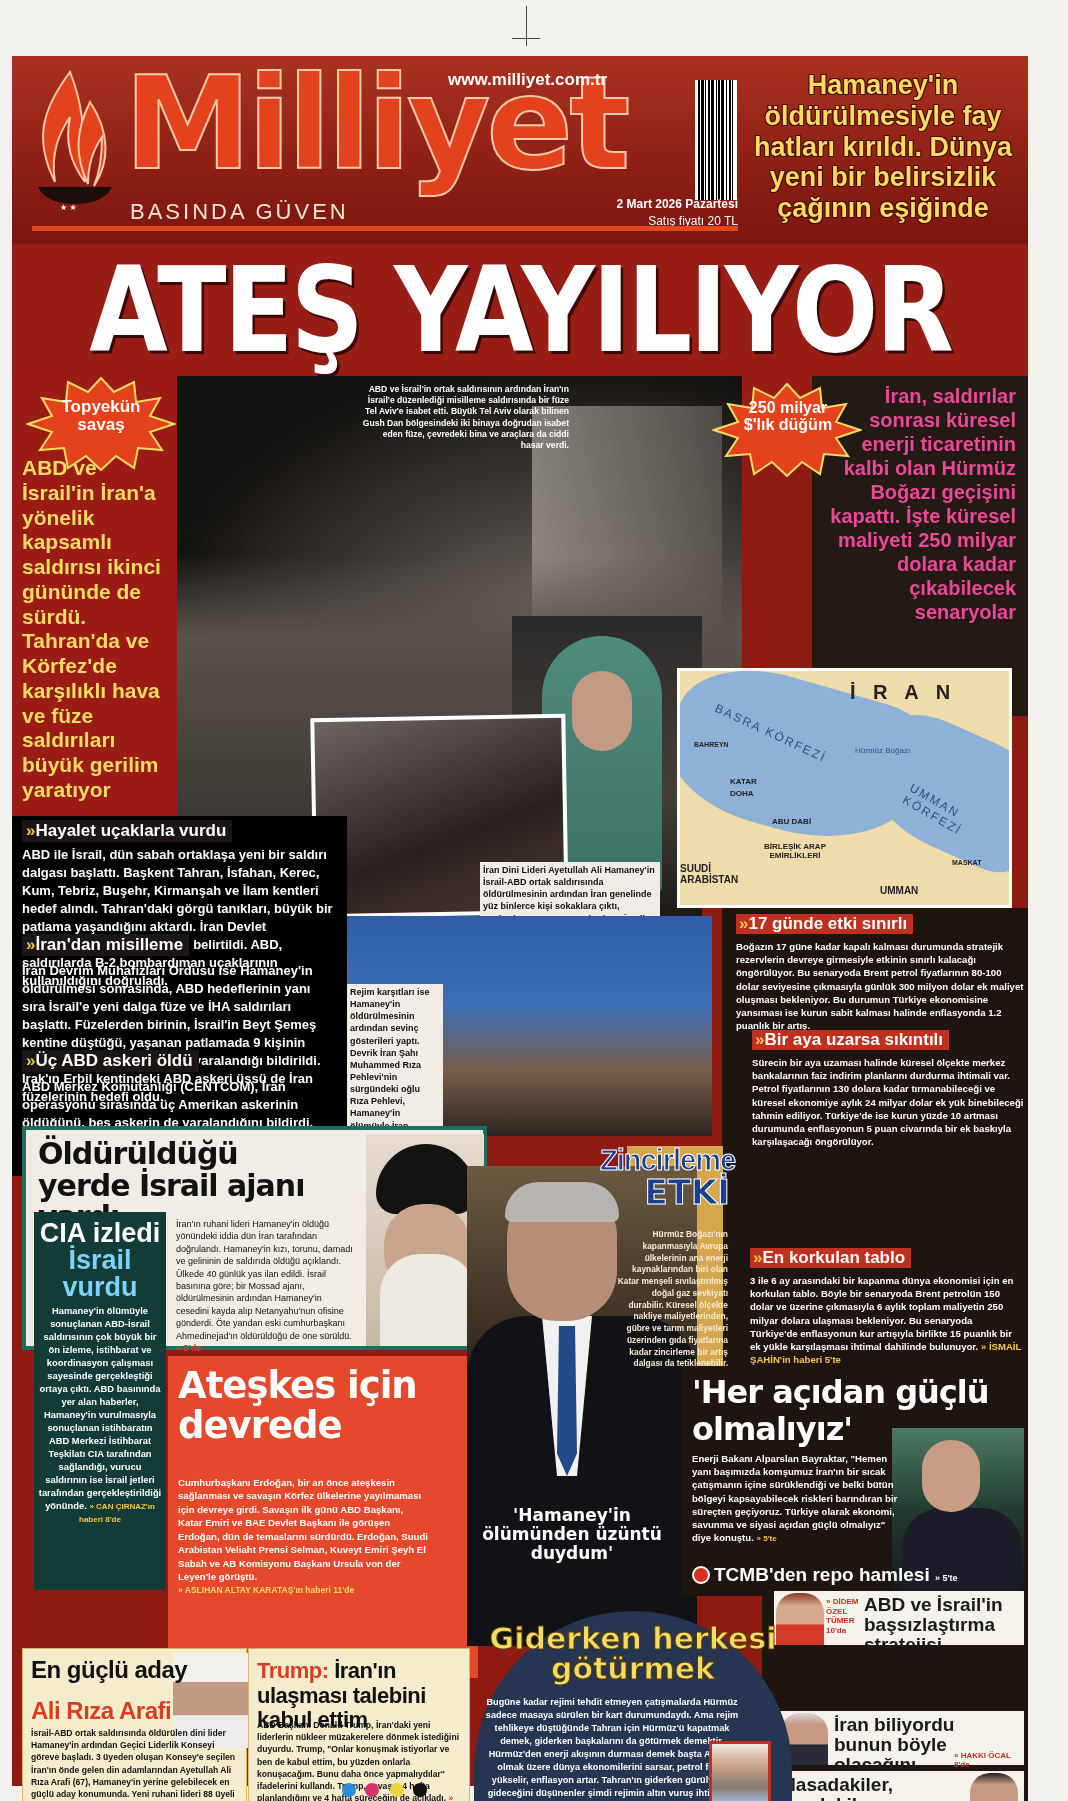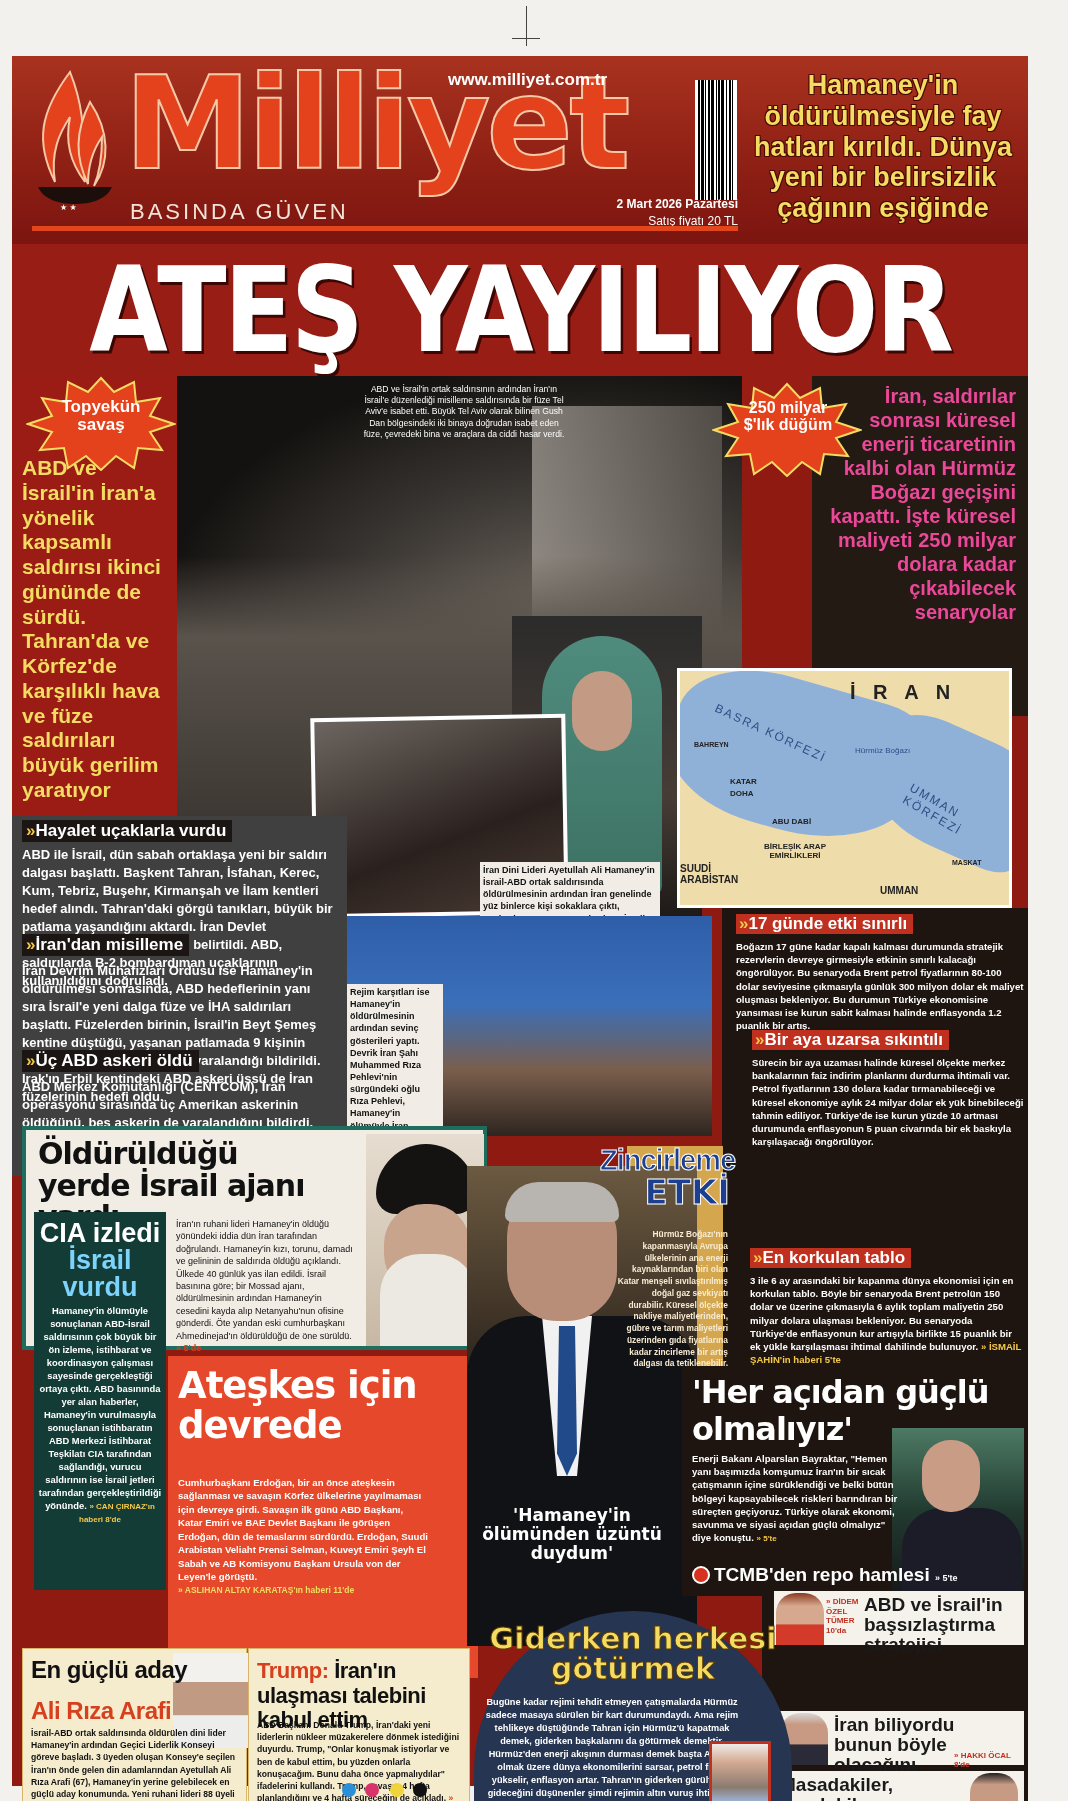--- a/index.html
+++ b/index.html
@@ -32,40 +32,40 @@
   
   .lead-left { position:absolute; left:0; top:320px; width:165px; height:440px; background:#9a1c14; }
   .badge-star { position:absolute; width:150px; height:95px; }
   .lead-left-text { position:absolute; left:10px; top:80px; width:150px; color:#f4dc63; font-weight:bold; font-size:21px; line-height:1.18; }
 
   .photo-main { position:absolute; left:165px; top:320px; width:565px; height:450px;
     background: radial-gradient(ellipse at 70% 60%, #7a7268 0%, #3e3a36 40%, #141210 75%); }
   .photo-main .rubble { position:absolute; left:0; bottom:0; width:100%; height:60%;
     background: linear-gradient(180deg, rgba(0,0,0,0) 0%, #5a534c 30%, #3c3732 100%); }
   .photo-main .building { position:absolute; right:20px; top:30px; width:190px; height:230px; background: linear-gradient(90deg,#9a948d,#5e5852); opacity:.8; }
-  .photo-caption-top { position:absolute; left:182px; top:8px; width:210px; color:#fff; font-size:8.6px; font-weight:normal; text-align:center; line-height:1.3; }
+  .photo-caption-top { position:absolute; left:182px; top:8px; width:210px; color:#fff; font-size:8.6px; font-weight:bold; text-align:right; line-height:1.3; }
 
   .lead-right { position:absolute; left:800px; top:320px; width:216px; height:340px; background:#231a14; }
   .lead-right-text { position:absolute; left:0; top:8px; width:204px; color:#ec4899; font-weight:bold; font-size:20px; line-height:1.2; text-align:right; }
 
   
   .map { position:absolute; left:665px; top:612px; width:335px; height:240px; background:#efdcab; border:3px solid #fff; overflow:hidden; }
   .map .sea { position:absolute; background:#8fb1d8; }
   .map-label { position:absolute; font-weight:bold; color:#222; }
 
   
   .crowd1 { position:absolute; left:300px; top:660px; width:255px; height:200px; background: linear-gradient(160deg,#6d6560,#2a211e 60%,#4a3b33); border:4px solid #fff; transform: rotate(-1deg); }
   .woman-photo { position:absolute; left:500px; top:560px; width:190px; height:300px; background: linear-gradient(180deg,#2b2b2b,#473d36 60%,#1e1a18); }
   .woman-photo .scarf { position:absolute; left:30px; top:20px; width:120px; height:260px; border-radius:60px 60px 10px 10px; background:linear-gradient(180deg,#4f8c7e,#3c7163); }
   .woman-photo .face { position:absolute; left:60px; top:55px; width:60px; height:80px; border-radius:30px; background:#c39a84; }
   .caption-box { position:absolute; background:#f1ede6; color:#111; font-size:9px; font-weight:bold; line-height:1.35; padding:2px 3px; }
   .crowd2 { position:absolute; left:320px; top:860px; width:380px; height:220px; background: linear-gradient(180deg,#2f5ea9 0%, #3a6fb9 40%, #7a5e4c 70%, #2e2520 100%); }
 
   
-  .substories { position:absolute; left:0; top:760px; width:335px; height:360px; background:#404040; }
+  .substories { position:absolute; left:0; top:760px; width:335px; height:360px; background:#000000; }
   .sub-head { position:absolute; left:10px; background:#1b1513; color:#fff; font-weight:bold; font-size:17px; padding:1px 6px 1px 4px; }
   .sub-head .arr, .arr { color:#f4c84a; }
   .sub-body { position:absolute; left:10px; width:315px; color:#fff; font-size:13px; font-weight:bold; line-height:1.38; }
 
   
   .rcol { position:absolute; left:710px; top:852px; width:306px; height:460px; background:#1e1511; }
   .rsub-head { position:absolute; left:14px; background:#c0301f; color:#fff; font-weight:bold; font-size:17px; padding:0 6px 0 3px; }
   .rsub-body { position:absolute; left:14px; width:290px; color:#fff; font-size:9.6px; font-weight:bold; line-height:1.38; }
 
   

